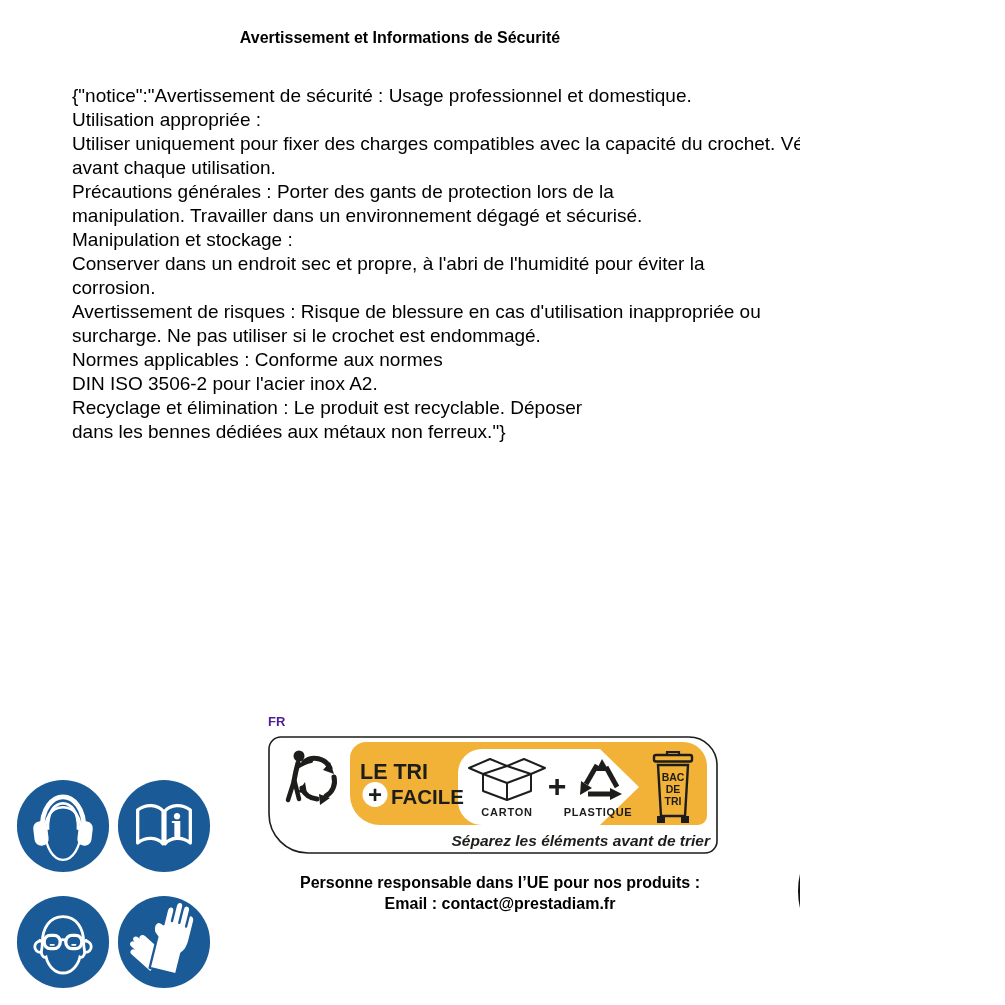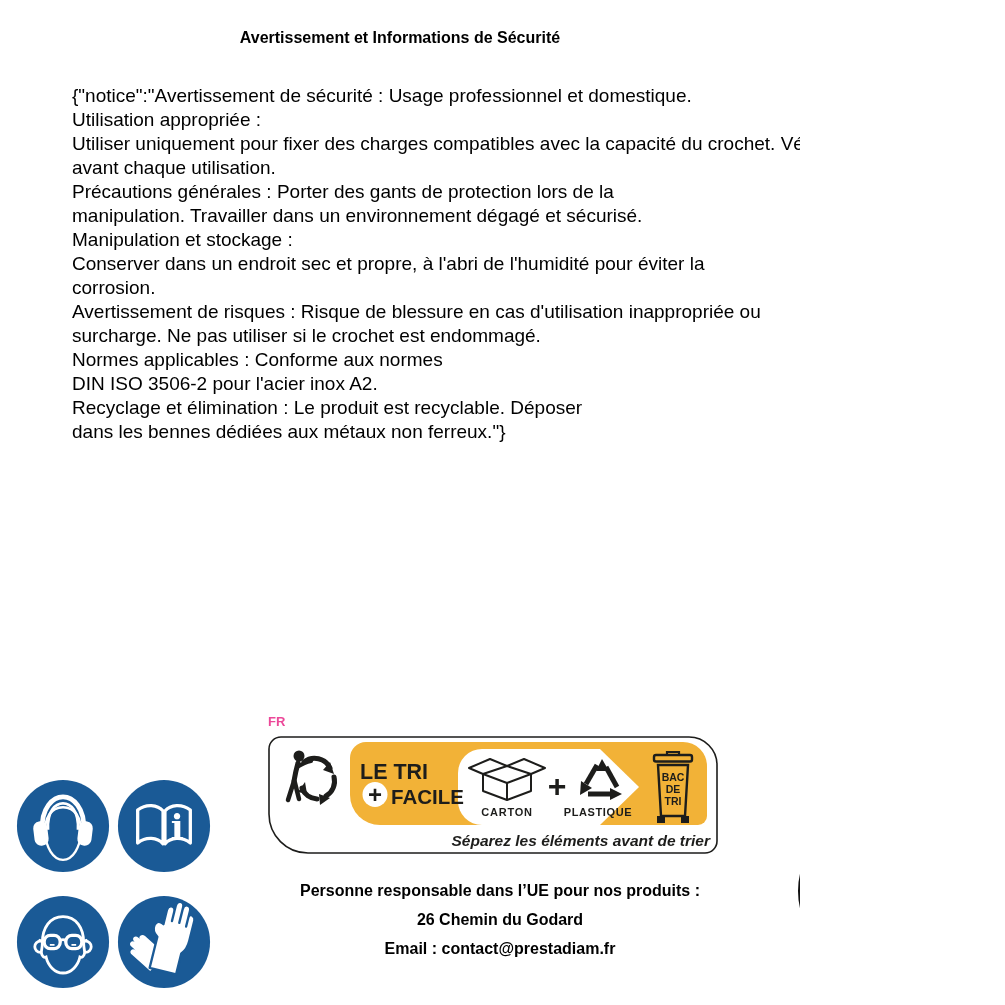--- a/index.html
+++ b/index.html
@@ -11,28 +11,28 @@
     position:absolute;top:29px;left:0;width:100%;
     text-align:center;font-size:16px;font-weight:bold;margin:0;
   }
   .notice{
     position:absolute;left:72px;top:84px;width:905px;
     font-size:19px;line-height:24px;white-space:pre-line;
   }
   .icon-grid svg{position:absolute;display:block;}
   .fr-code{
     position:absolute;left:268px;top:714px;
-    font-size:13px;font-weight:bold;color:#ec4899;
+    font-size:13px;font-weight:bold;color:#4c1d95;
   }
   .sorting-label{position:absolute;left:268px;top:736px;}
   .responsible{
     position:absolute;left:240px;top:872px;width:520px;
     text-align:center;font-size:16px;font-weight:bold;line-height:21px;
   }
-  .responsible div{margin:8px;}
+  .responsible div{margin:0;}
   .ce{position:absolute;left:796px;top:840px;}
 </style>
 </head>
 <body>
 
 <div class="canvas">
 
   <h1 class="title">Avertissement et Informations de Sécurité</h1>
 
   <div class="notice">{"notice":"Avertissement de sécurité : Usage professionnel et domestique.
@@ -150,21 +150,20 @@
     </g>
     <text x="405" y="45" text-anchor="middle" font-size="10.5" font-weight="bold" fill="#1d1d1b">BAC</text>
     <text x="405" y="57" text-anchor="middle" font-size="10.5" font-weight="bold" fill="#1d1d1b">DE</text>
     <text x="405" y="69" text-anchor="middle" font-size="10.5" font-weight="bold" fill="#1d1d1b">TRI</text>
 
     <text x="442" y="110" text-anchor="end" font-size="15.5" font-style="italic" font-weight="600" fill="#1d1d1b">Séparez les éléments avant de trier</text>
   </svg>
 
   <div class="responsible">
     <div>Personne responsable dans l’UE pour nos produits :</div>
-    <div>26 Chemin du Godard</div>
     <div>Email : contact@prestadiam.fr</div>
   </div>
 
   <svg class="ce" width="142" height="104" viewBox="0 0 142 104" aria-label="CE">
     <path d="M44.93,9.43 A28.5,42.5 0 1 0 44.93,92.57" fill="none" stroke="#111" stroke-width="17"></path>
     <path d="M129.93,9.43 A28.5,42.5 0 1 0 129.93,92.57" fill="none" stroke="#111" stroke-width="17"></path>
     <rect x="94" y="43.5" width="37" height="15" fill="#111"></rect>
   </svg>
 
 </div>

